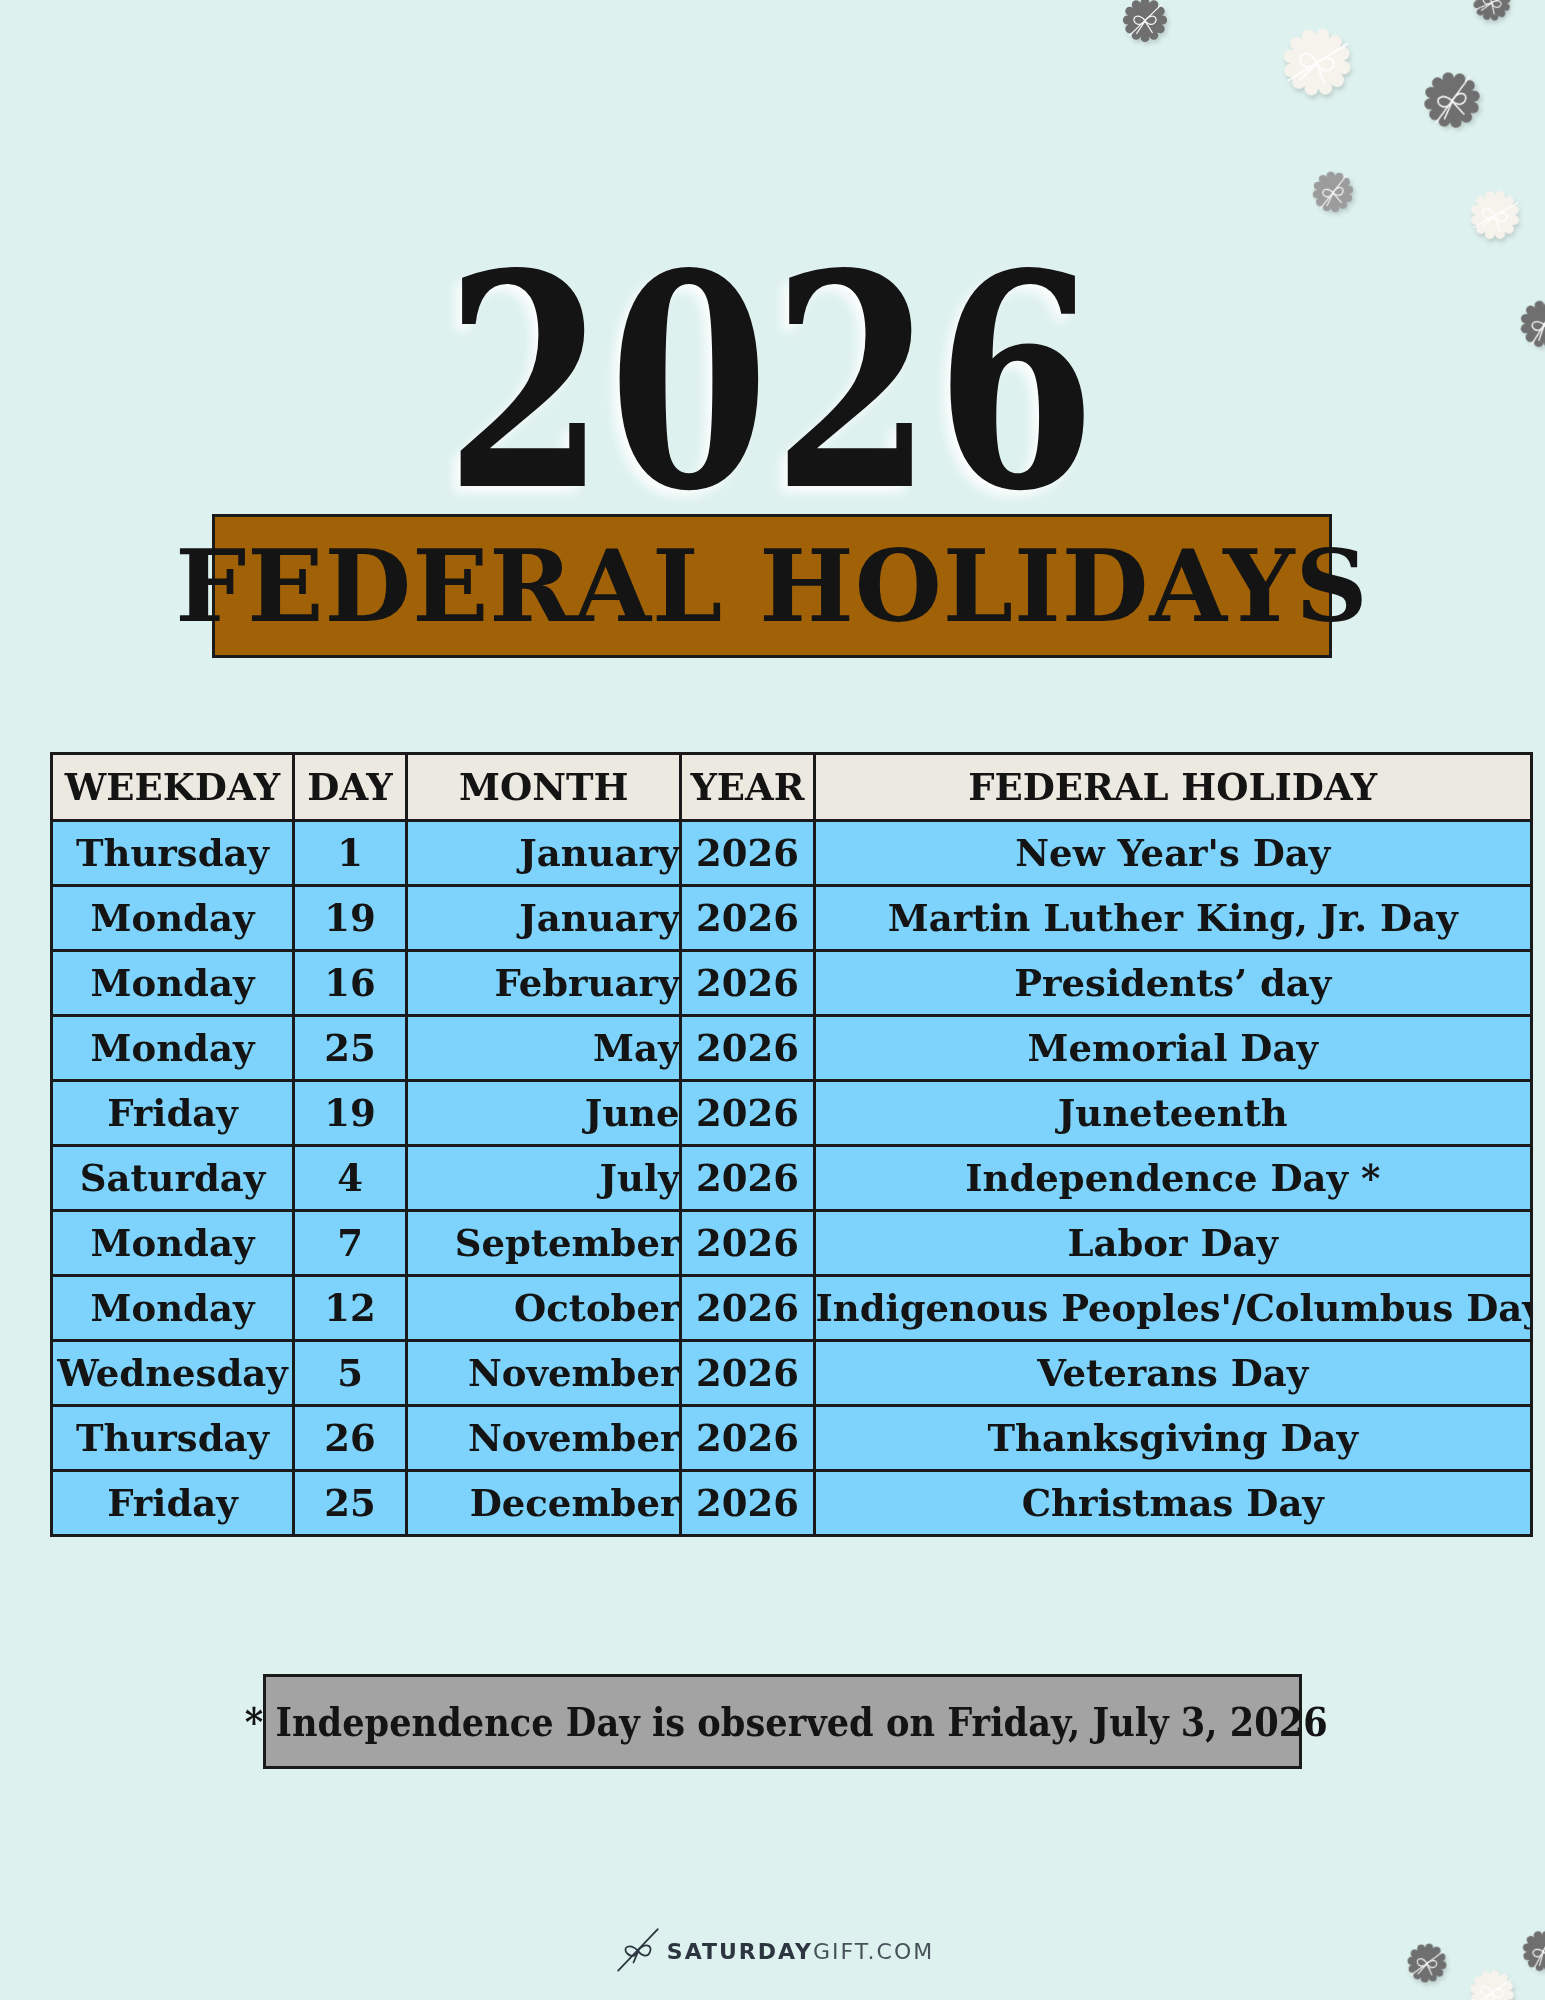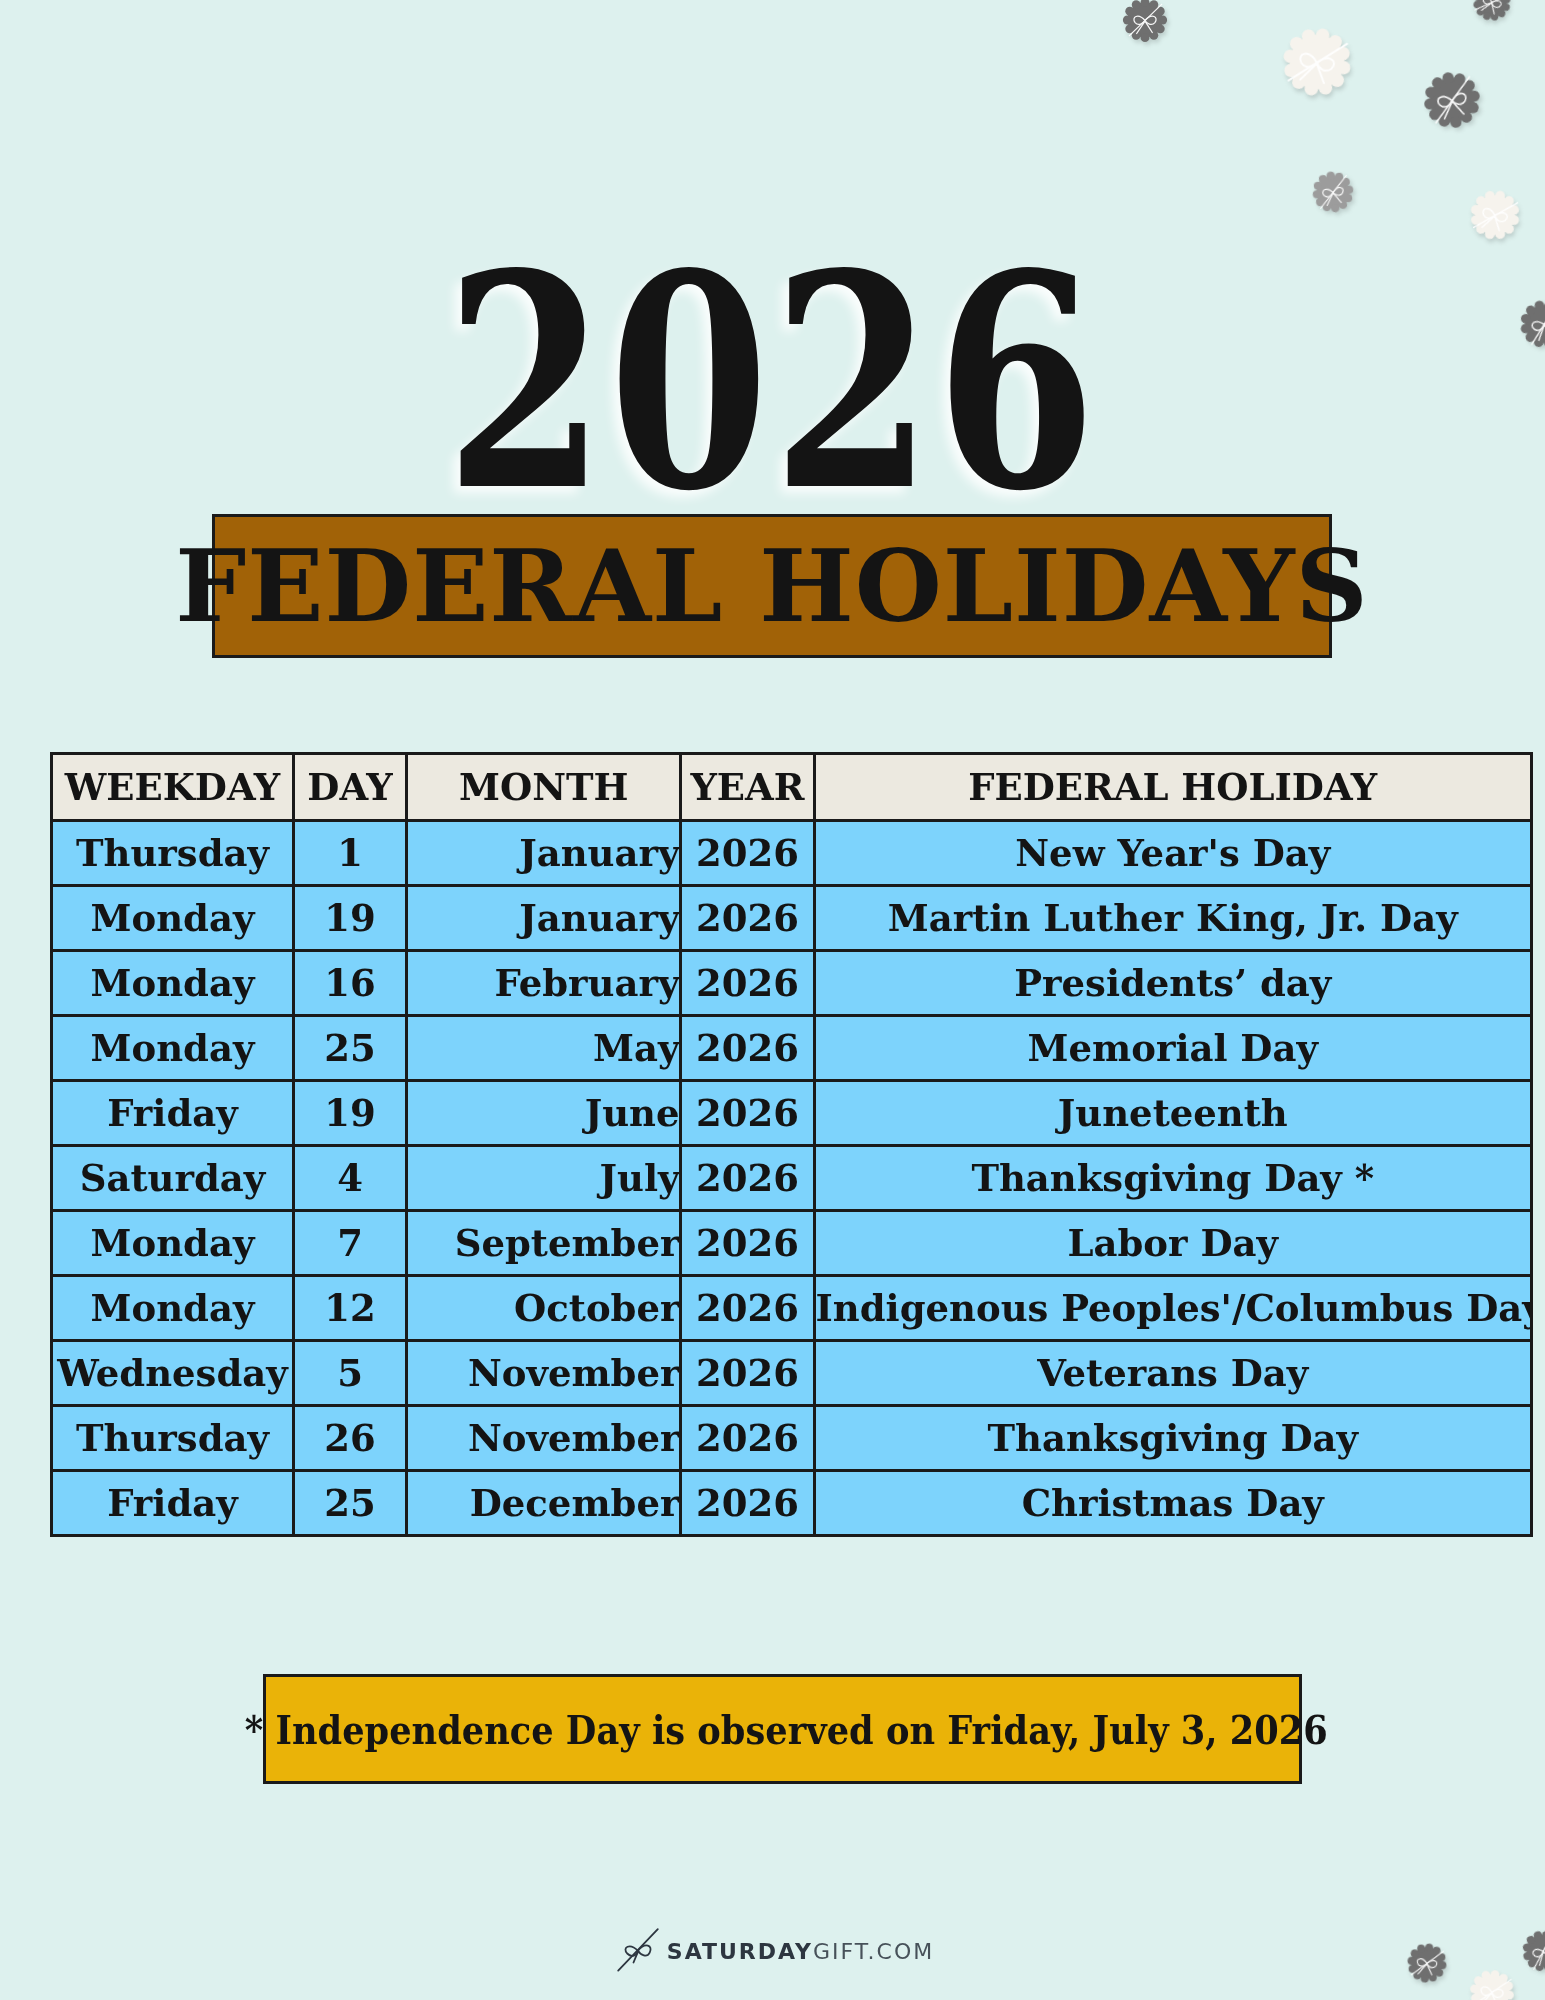--- a/index.html
+++ b/index.html
@@ -26,22 +26,22 @@
   .subtitle span{font-size:100px;font-weight:bold;line-height:1;letter-spacing:1px;white-space:nowrap;}
   
   .table-wrap{position:absolute;left:50px;top:752px;width:1483px;}
   table{border-collapse:collapse;width:100%;table-layout:fixed;}
   th,td{border:3px solid var(--table-border,#141414);font-weight:bold;
     text-align:center;padding:0;white-space:nowrap;overflow:hidden;}
   th{height:64px;font-size:37px;background:var(--header-bg,#ece9e0);}
   td{height:62px;font-size:37px;background:#7dd3fc;}
   td.col-2{text-align:right;padding-left:16px;}
   
-  .footnote{position:absolute;left:263px;top:1674px;width:1039px;height:110px;
-    background:#eab308;border:3px solid var(--table-border,#141414);
+  .footnote{position:absolute;left:263px;top:1674px;width:1039px;height:95px;
+    background:#a3a3a3;border:3px solid var(--table-border,#141414);
     box-sizing:border-box;display:flex;align-items:center;justify-content:center;padding-left:8px;}
   .footnote span{font-size:40px;font-weight:bold;white-space:nowrap;
     transform:scaleX(0.88);display:inline-block;}
   
   .footer{position:absolute;left:0;top:1916px;width:100%;height:70px;
     display:flex;align-items:center;justify-content:center;
     font-family:"DejaVu Sans",sans-serif;color:var(--footer-text,#2d3640);}
   .footer svg{width:54px;height:54px;margin-right:2px;margin-top:-4px;}
   .footer .brand-bold{font-weight:bold;font-size:22px;letter-spacing:2px;}
   .footer .brand-light{font-weight:normal;font-size:22px;letter-spacing:2px;opacity:.85;}
@@ -372,21 +372,21 @@
             <td class="col-1">19</td>
             <td class="col-2">June</td>
             <td class="col-3">2026</td>
             <td class="col-4">Juneteenth</td>
           </tr>
           <tr>
             <td class="col-0">Saturday</td>
             <td class="col-1">4</td>
             <td class="col-2">July</td>
             <td class="col-3">2026</td>
-            <td class="col-4">Thanksgiving Day *</td>
+            <td class="col-4">Independence Day *</td>
           </tr>
           <tr>
             <td class="col-0">Monday</td>
             <td class="col-1">7</td>
             <td class="col-2">September</td>
             <td class="col-3">2026</td>
             <td class="col-4">Labor Day</td>
           </tr>
           <tr>
             <td class="col-0">Monday</td>

